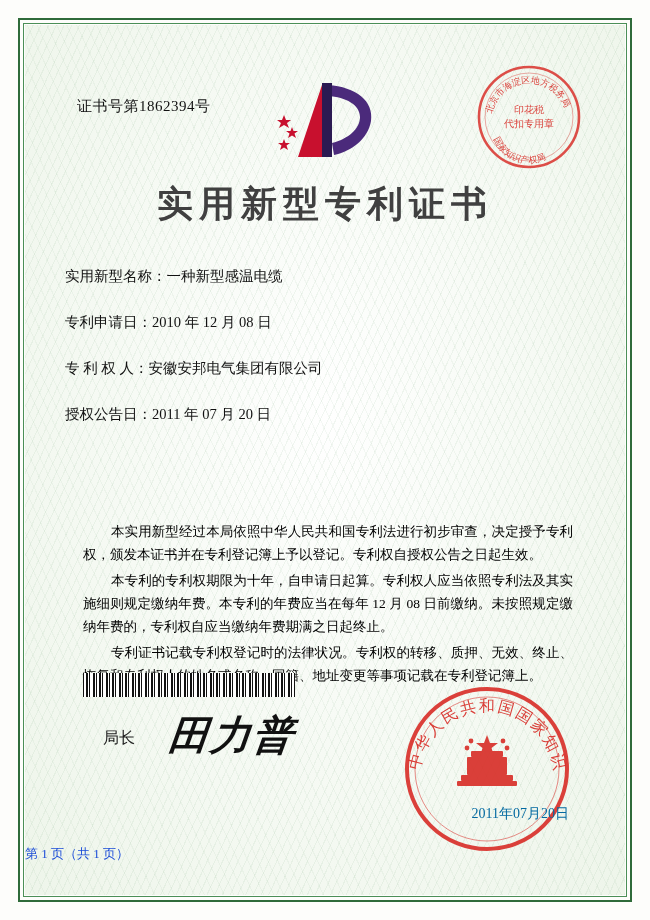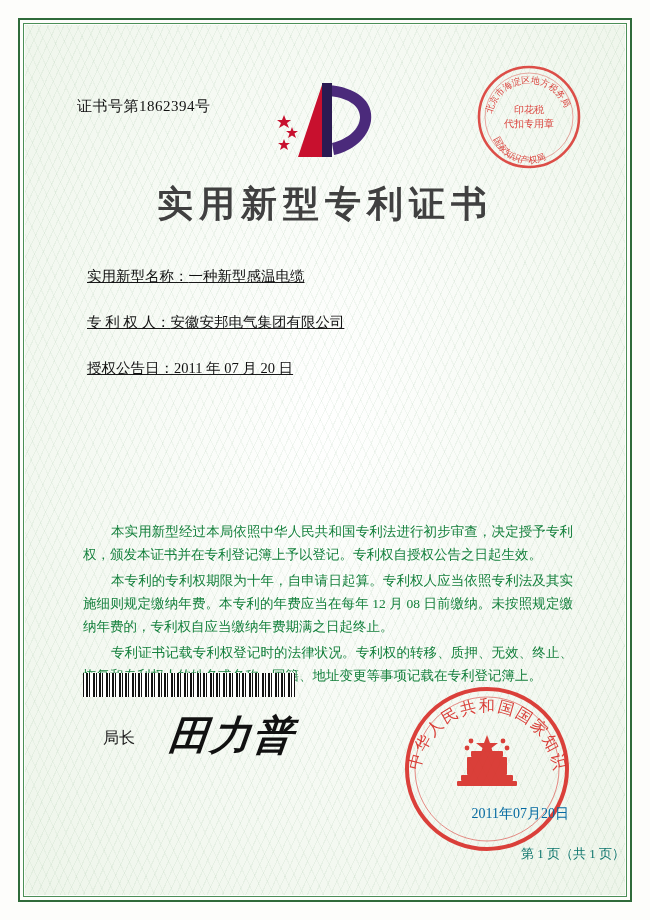--- a/index.html
+++ b/index.html
@@ -113,24 +113,23 @@
     font-family: "DejaVu Serif", "Liberation Serif", serif;
     font-size: 36px;
     font-weight: bold;
     letter-spacing: 6px;
     color: #404040;
   }
 
   
   .fields {
     position: absolute;
-    left: 62px;
+    left: 40px;
     right: 58px;
     top: 240px;
-    text-decoration: underline;
   }
   .field-row {
     font-size: 14.5px;
     line-height: 22px;
     margin-bottom: 24px;
     color: #111;
     white-space: nowrap;
   }
   .field-label {
     display: inline;
@@ -140,21 +139,21 @@
   }
 
   
   .paragraphs {
     position: absolute;
     left: 58px;
     right: 52px;
     top: 495px;
     font-size: 13.5px;
     line-height: 23px;
-    color: #15803d;
+    color: #000000;
     text-align: justify;
   }
   .paragraphs p {
     margin: 0 0 3px 0;
     text-indent: 28px;
   }
 
   
   .barcode {
     position: absolute;
@@ -219,23 +218,23 @@
     white-space: nowrap;
     z-index: 5;
   }
 
   
   .footer {
     position: absolute;
     left: 0;
     right: 0;
     bottom: 32px;
-    text-align: right;
+    text-align: left;
     font-size: 13px;
-    color: #0f766e;
+    color: #1d4ed8;
   }
 </style>
 </head>
 <body>
 
 <div class="certificate">
 
   <div class="bg-tint"></div>
   <div class="bg-lines"></div>
   <div class="border-outer"></div>
@@ -279,20 +278,23 @@
       </svg>
     </div>
 
     <div class="title">实用新型专利证书</div>
 
     <div class="fields">
       <div class="field-row">
         <span class="field-label">实用新型名称：</span><span class="field-value">一种新型感温电缆</span>
       </div>
       <div class="field-row">
+        <span class="field-label">专利申请日：</span><span class="field-value">2010 年 12 月 08 日</span>
+      </div>
+      <div class="field-row">
         <span class="field-label">专 利 权 人：</span><span class="field-value">安徽安邦电气集团有限公司</span>
       </div>
       <div class="field-row">
         <span class="field-label">授权公告日：</span><span class="field-value">2011 年 07 月 20 日</span>
       </div>
     </div>
 
     <div class="paragraphs">
       <p>本实用新型经过本局依照中华人民共和国专利法进行初步审查，决定授予专利权，颁发本证书并在专利登记簿上予以登记。专利权自授权公告之日起生效。</p>
       <p>本专利的专利权期限为十年，自申请日起算。专利权人应当依照专利法及其实施细则规定缴纳年费。本专利的年费应当在每年 12 月 08 日前缴纳。未按照规定缴纳年费的，专利权自应当缴纳年费期满之日起终止。</p>

